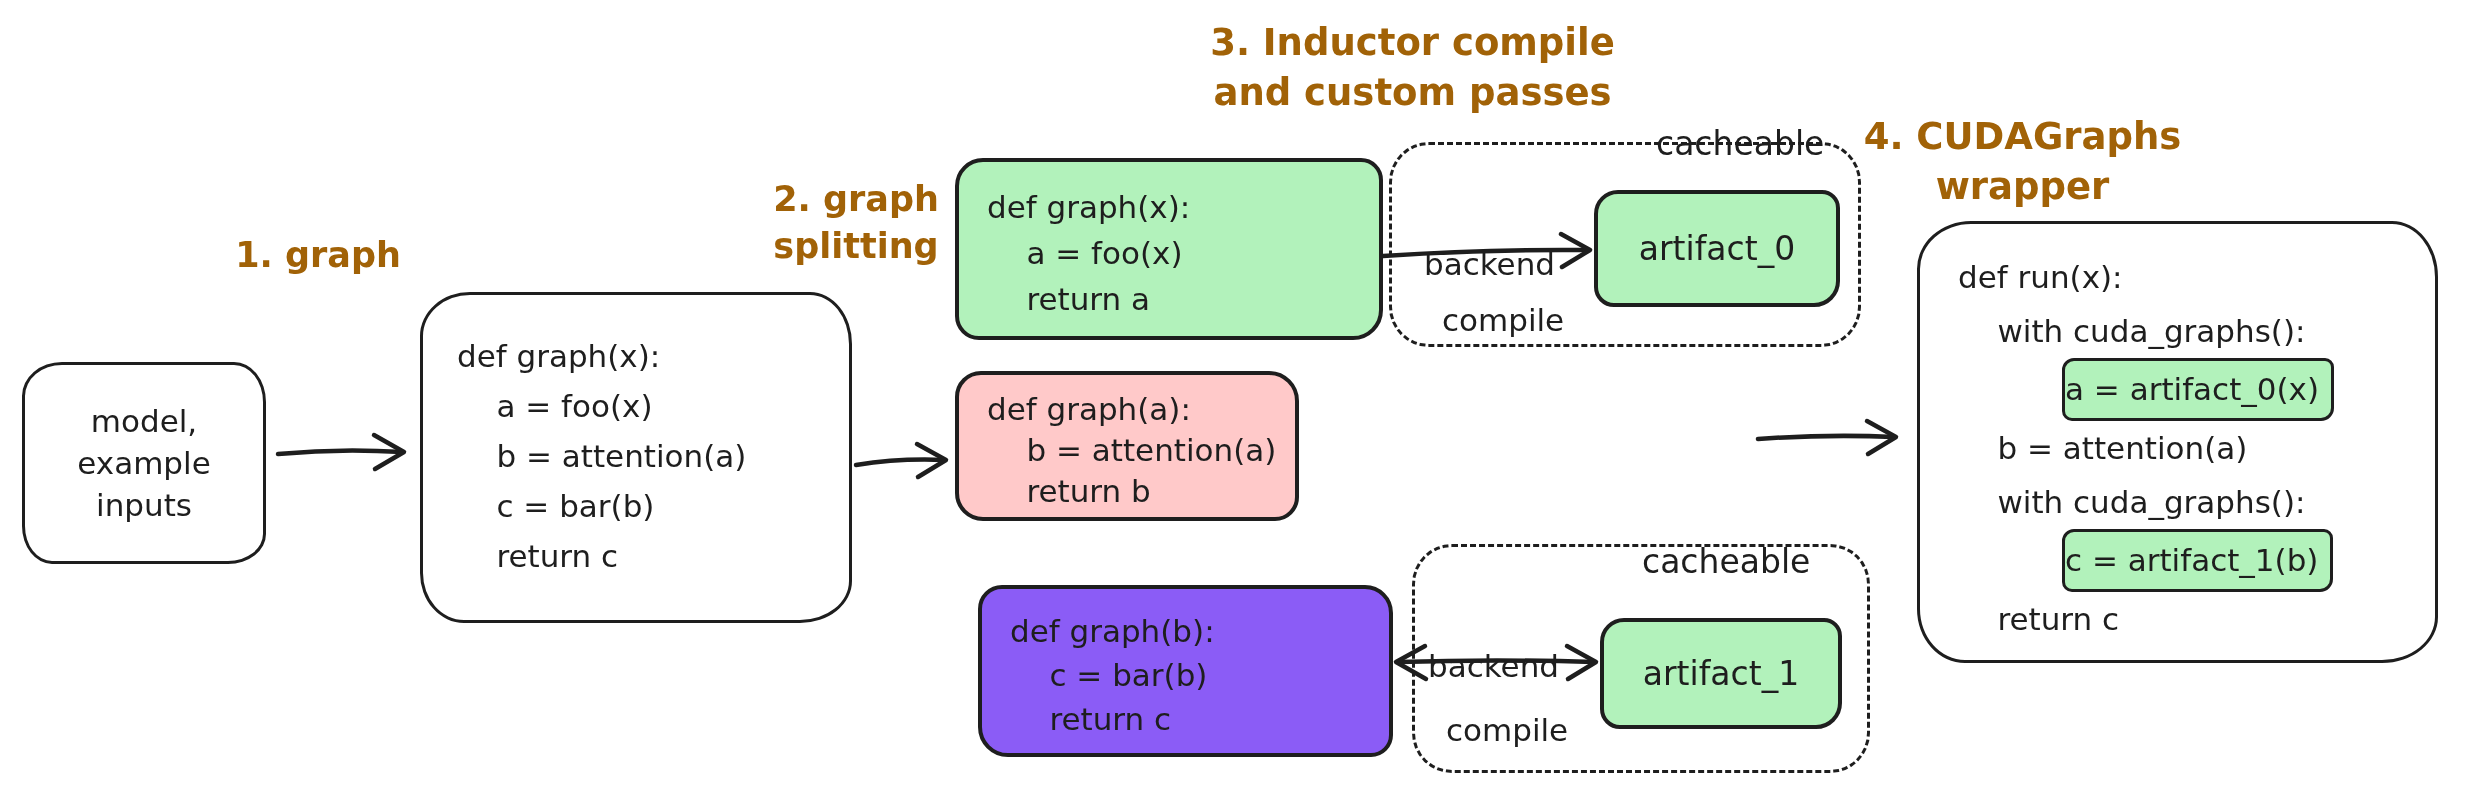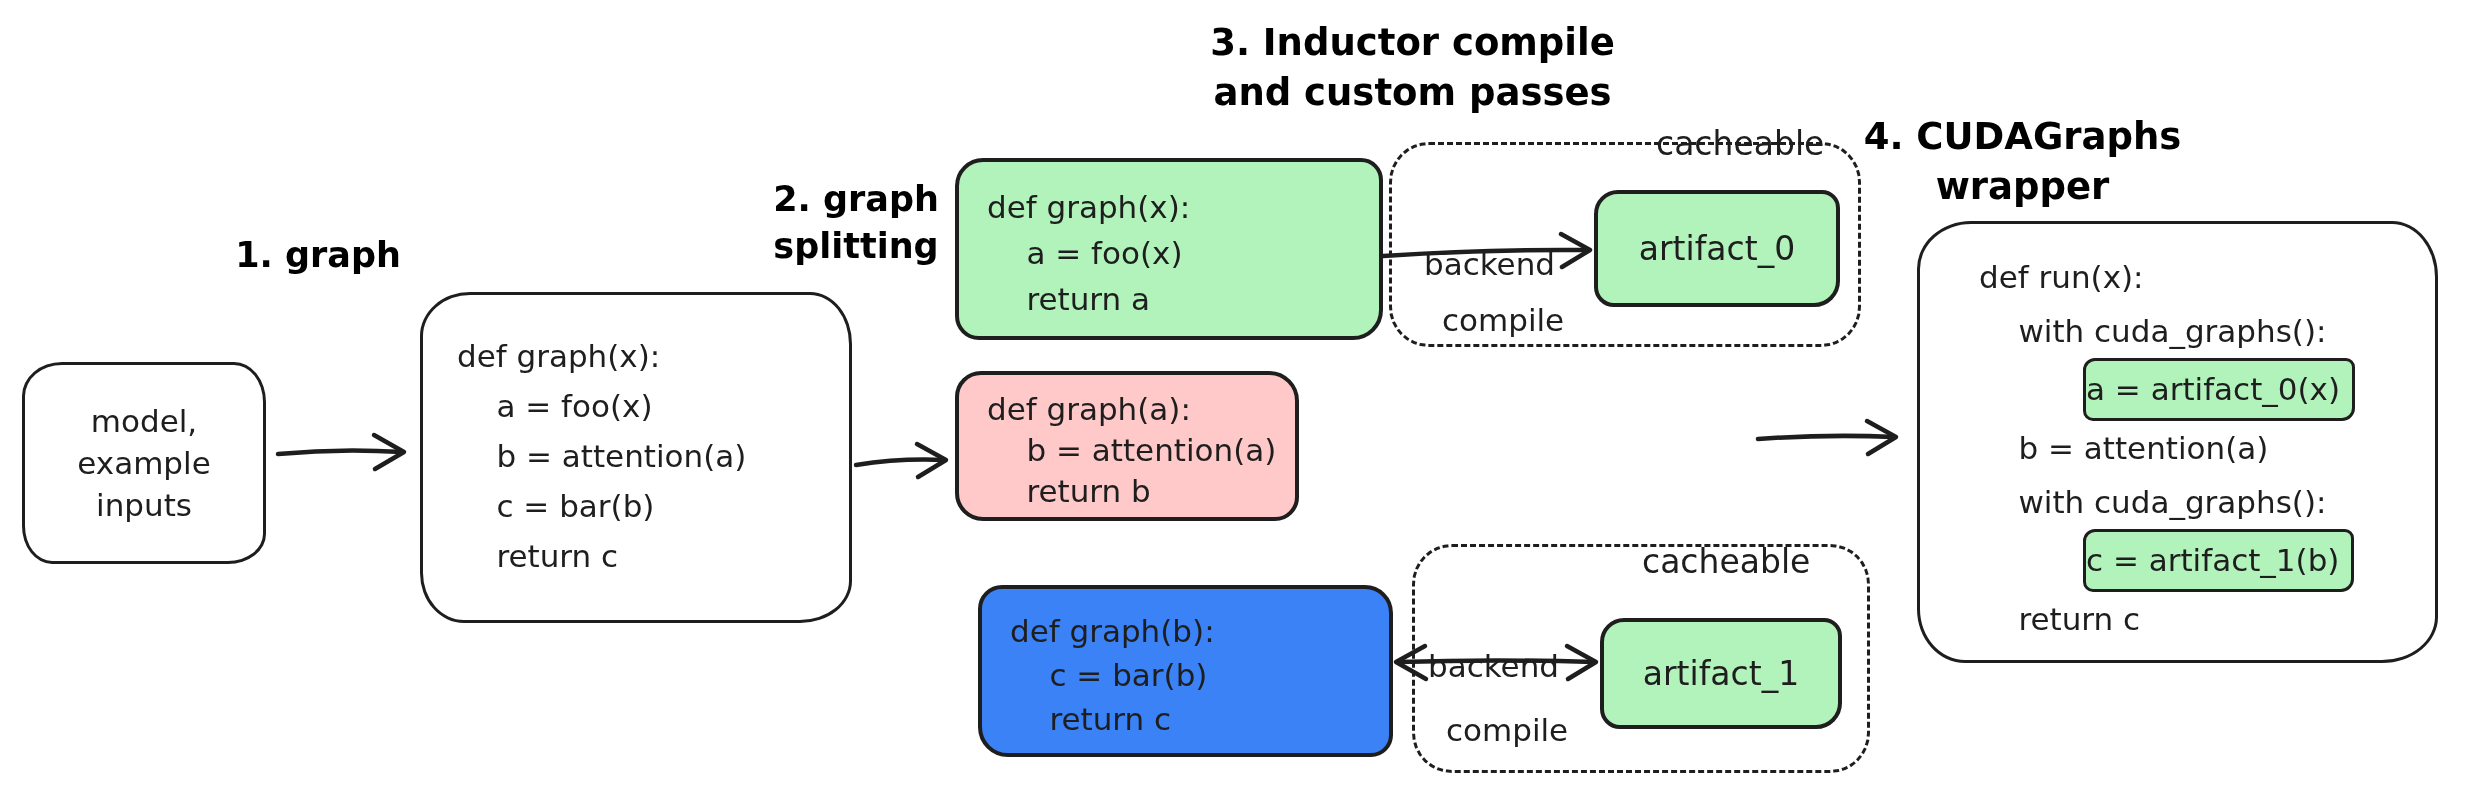--- a/index.html
+++ b/index.html
@@ -19,21 +19,21 @@
   
   .box {
     position:absolute;
     border:3.5px solid #1e1e1e;
     background:#ffffff;
   }
   .code-line { white-space:pre; font-size:31px; }
   .plain-label { position:absolute; font-size:31px; color:#1e1e1e; white-space:nowrap;margin-top:44px; }
   .label-blue {
     position:absolute;
-    color:#000000;
+    color:#a16207;
     font-weight:700;
     text-align:center;
     font-size:35px;
     line-height:47px;
     white-space:nowrap;
   }
 
   
   #model-box {
     left:22px; top:362px; width:244px; height:202px;
@@ -65,21 +65,21 @@
   }
   #split-x .code-line { line-height:46px; }
   #split-a {
     left:955px; top:371px; width:344px; height:150px;
     background:#ffc9c9; border-radius:26px 30px 24px 28px;
     padding:14px 0 0 28px;
   }
   #split-a .code-line { line-height:41px; }
   #split-b {
     left:978px; top:585px; width:415px; height:172px;
-    background:#3b82f6; border-radius:24px 28px 22px 30px;
+    background:#8b5cf6; border-radius:24px 28px 22px 30px;
     padding:20px 0 0 28px;
   }
   #split-b .code-line { line-height:44px; }
 
   
   .dashed-box {
     position:absolute;
     border:3.5px dashed #1e1e1e;
     border-radius:40px;
     background:transparent;
@@ -106,21 +106,21 @@
   }
   #artifact0 { left:1594px; top:190px; width:246px; height:117px; }
   #artifact1 { left:1600px; top:618px; width:242px; height:111px; }
 
   
   #run-box {
     left:1917px; top:221px; width:521px; height:442px;
     border-radius:54px 46px 56px 48px / 48px 56px 46px 54px;
     padding:26px 0 0 38px;
   }
-  .run-line { white-space:pre; font-size:31px; line-height:54px;margin-left:21px; }
+  .run-line { white-space:pre; font-size:31px; line-height:54px; }
   .chip-line { line-height:54px; padding-left:104px; }
   .chip {
     display:inline-block;
     background:#b2f2bb;
     border:3.5px solid #1e1e1e;
     border-radius:12px 9px 13px 10px;
     padding:1px 12px 2px 0;
     font-size:31px;
     white-space:pre;
     vertical-align:middle;

